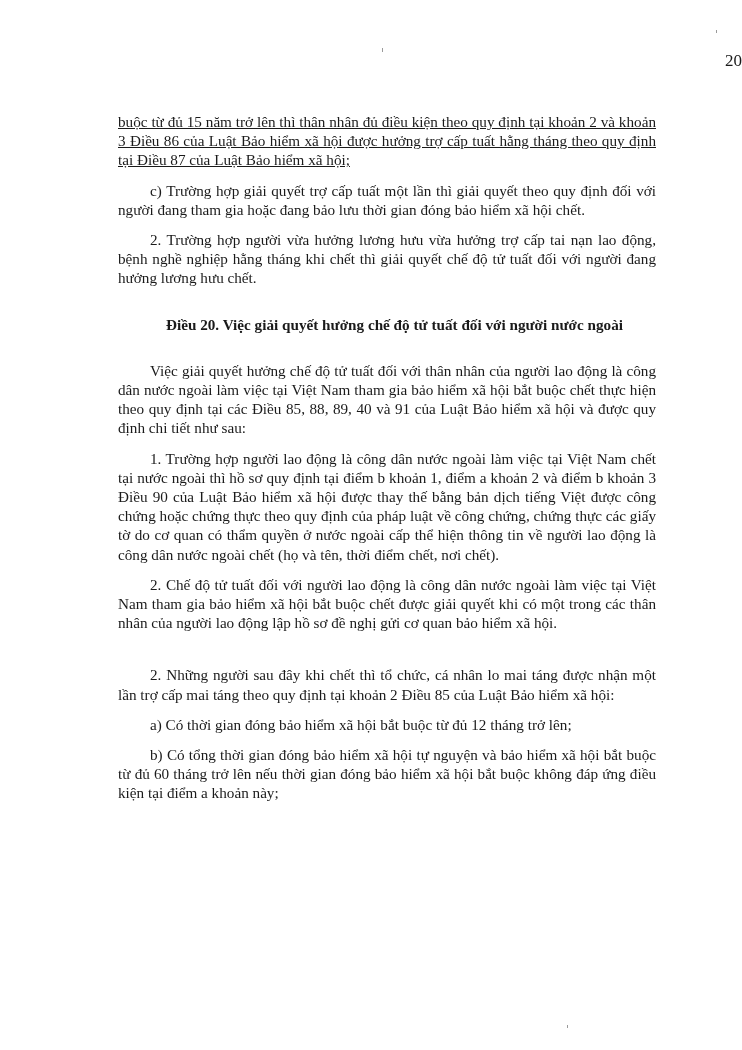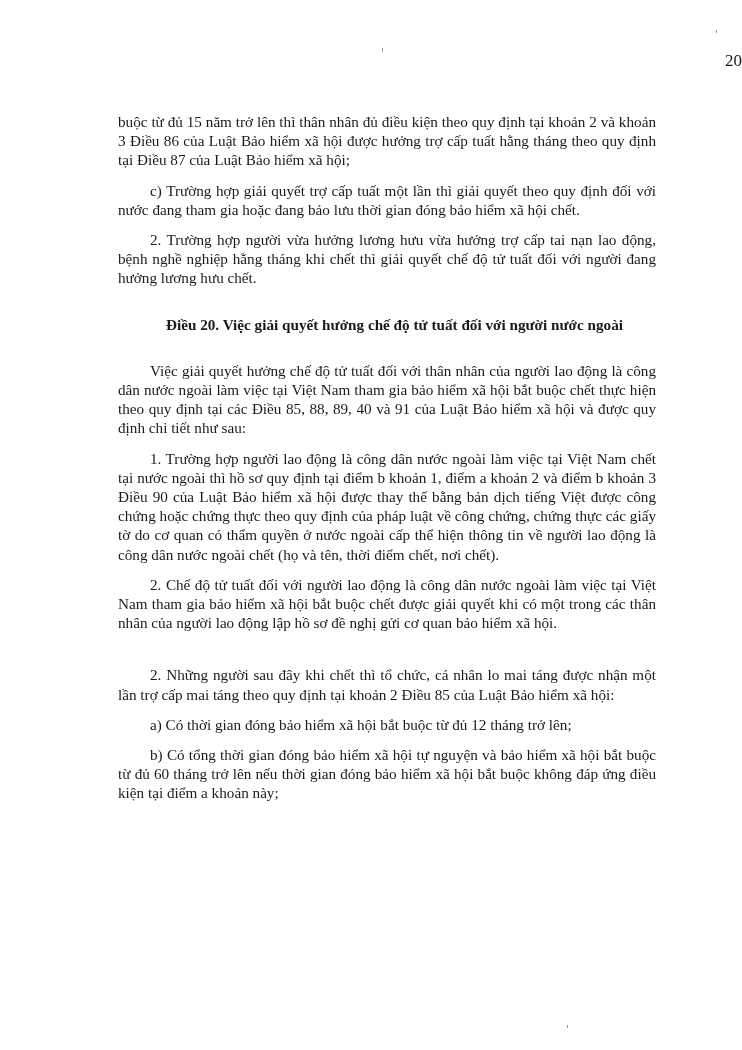--- a/index.html
+++ b/index.html
@@ -12,38 +12,38 @@
       position: absolute; top: 51px; left: 0; width: 742px;
       text-align: right; font-size: 17px; line-height: 20px;
     }
     .content {
       position: absolute; top: 112px; left: 118px; width: 538px;
     }
     .para {
       margin: 0; font-size: 15.2px; line-height: 19.2px;
       text-align: justify; text-indent: 32px;
     }
-    .para.noindent { text-indent: 0; }
+    .para.noindent { text-indent: 0; text-decoration: underline; }
     .gap { height: 11px; }
     .heading {
       margin: 16px; font-size: 15.2px; line-height: 19.2px; font-weight: bold;
       text-align: justify; text-indent: 32px;
     }
     .speck { position: absolute; background: #9a9a9a; width: 1px; }
   </style>
 </head>
 <body>
 
 <div>
   <div class="page-number">20</div>
 
   <div class="content">
     <p class="para noindent">buộc từ đủ 15 năm trở lên thì thân nhân đủ điều kiện theo quy định tại khoản 2 và khoản 3 Điều 86 của Luật Bảo hiểm xã hội được hưởng trợ cấp tuất hằng tháng theo quy định tại Điều 87 của Luật Bảo hiểm xã hội;</p>
     <div class="gap"></div>
-    <p class="para">c) Trường hợp giải quyết trợ cấp tuất một lần thì giải quyết theo quy định đối với nước đang tham gia hoặc đang bảo lưu thời gian đóng bảo hiểm xã hội chết.</p>
+    <p class="para">c) Trường hợp giải quyết trợ cấp tuất một lần thì giải quyết theo quy định đối với người đang tham gia hoặc đang bảo lưu thời gian đóng bảo hiểm xã hội chết.</p>
     <div class="gap"></div>
     <p class="para">2. Trường hợp người vừa hưởng lương hưu vừa hưởng trợ cấp tai nạn lao động, bệnh nghề nghiệp hằng tháng khi chết thì giải quyết chế độ tử tuất đối với người đang hưởng lương hưu chết.</p>
     <div class="gap"></div>
     <p class="heading">Điều 20. Việc giải quyết hưởng chế độ tử tuất đối với người nước ngoài</p>
     <div class="gap"></div>
     <p class="para">Việc giải quyết hưởng chế độ tử tuất đối với thân nhân của người lao động là công dân nước ngoài làm việc tại Việt Nam tham gia bảo hiểm xã hội bắt buộc chết thực hiện theo quy định tại các Điều 85, 88, 89, 40 và 91 của Luật Bảo hiểm xã hội và được quy định chi tiết như sau:</p>
     <div class="gap"></div>
     <p class="para">1. Trường hợp người lao động là công dân nước ngoài làm việc tại Việt Nam chết tại nước ngoài thì hồ sơ quy định tại điểm b khoản 1, điểm a khoản 2 và điểm b khoản 3 Điều 90 của Luật Bảo hiểm xã hội được thay thế bằng bản dịch tiếng Việt được công chứng hoặc chứng thực theo quy định của pháp luật về công chứng, chứng thực các giấy tờ do cơ quan có thẩm quyền ở nước ngoài cấp thể hiện thông tin về người lao động là công dân nước ngoài chết (họ và tên, thời điểm chết, nơi chết).</p>
     <div class="gap"></div>
     <p class="para">2. Chế độ tử tuất đối với người lao động là công dân nước ngoài làm việc tại Việt Nam tham gia bảo hiểm xã hội bắt buộc chết được giải quyết khi có một trong các thân nhân của người lao động lập hồ sơ đề nghị gửi cơ quan bảo hiểm xã hội.</p>

